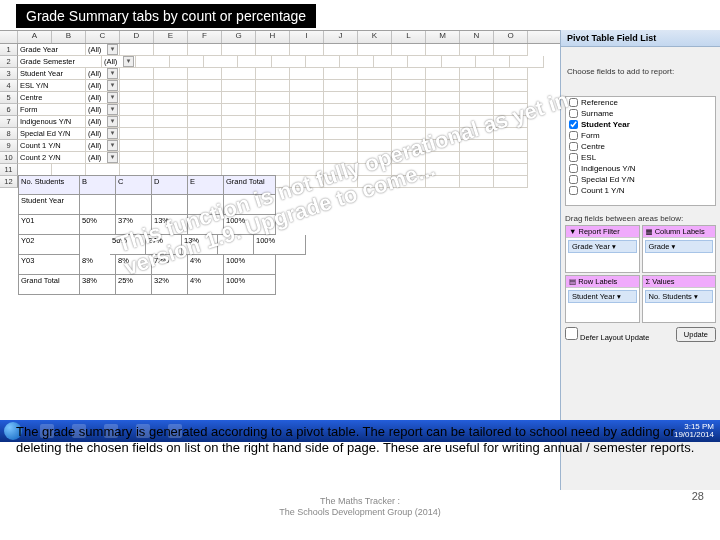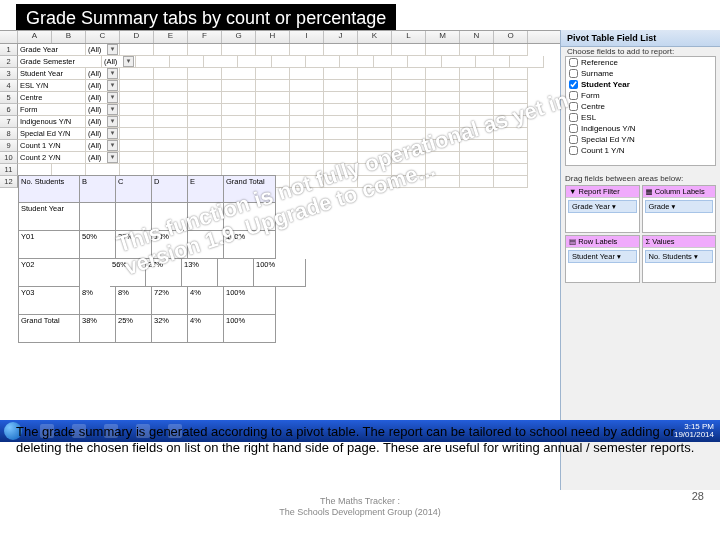--- a/index.html
+++ b/index.html
@@ -1,38 +1,38 @@
 <!DOCTYPE html>
 <html><head>
 <meta charset="utf-8">
 <style>
   * { margin: 0; padding: 0; box-sizing: border-box; }
   body { width: 720px; height: 540px; font-family: Arial, sans-serif; background: #fff; overflow: hidden; position: relative; }
   .slide { width: 720px; height: 540px; position: relative; }
-  .title-bar { position: absolute; top: 4px; left: 16px; background: #000; color: #fff; padding: 4px 10px; font-size: 18px; }
+  .title-bar { position: absolute; top: 4px; left: 16px; background: #000; color: #fff; padding: 4px 10px; font-size: 14px; }
   .excel { position: absolute; top: 30px; left: 0; width: 720px; height: 382px; }
   .sheet-area { position: absolute; top: 0; left: 0; width: 560px; height: 360px; background: #fff; }
   .col-headers { display: flex; height: 14px; border-top: 1px solid #a0a0a0; border-bottom: 1px solid #a0a0a0; background: linear-gradient(#f8f8f8,#e8e8e8); font-size: 8px; }
   .col-headers div { border-right: 1px solid #c0c0c0; text-align: center; color: #333; }
   .col-headers .rch { width: 18px; }
   .col-headers .ch { width: 34px; }
   .rows { }
   .row { display: flex; height: 12px; font-size: 7.5px; }
   .row .rh { width: 18px; background: linear-gradient(#f8f8f8,#e8e8e8); border-right: 1px solid #a0a0a0; border-bottom: 1px solid #c0c0c0; text-align: center; color: #333; line-height: 12px; }
   .row .cell { width: 34px; border-right: 1px solid #d4d0c8; border-bottom: 1px solid #d4d0c8; padding-left: 2px; line-height: 12px; white-space: nowrap; overflow: hidden; }
   .dropdown-cell { position: relative; }
   .dropdown-cell::after { content: "▾"; position: absolute; right: 1px; top: 0; font-size: 7px; color: #555; background: #eee; border: 1px solid #aaa; width: 9px; height: 9px; line-height: 8px; text-align: center; }
   .pivot-table { position: absolute; top: 145px; left: 18px; font-size: 7.5px; }
-  .pivot-table .pt-row { display: flex; height: 28px; }
+  .pivot-table .pt-row { display: flex; height: 20px; }
   .pivot-table .pt-cell { border: 1px solid #999; border-left: none; border-top: none; padding: 0 2px; line-height: 12px; white-space: nowrap; }
   .pivot-table .pt-row:first-child .pt-cell { border-top: 1px solid #999; background: #eef; }
   .pivot-table .pt-cell:first-child { border-left: 1px solid #999; }
   .field-pane { position: absolute; top: 0; right: 0; width: 160px; height: 460px; background: #f0f0f0; border-left: 1px solid #9db4ce; font-size: 8px; }
   .fp-title { background: linear-gradient(#dce7f5,#c3d7ef); padding: 3px 6px; font-weight: bold; font-size: 9px; border-bottom: 1px solid #9db4ce; }
-  .fp-label { padding: 0 6px; color: #333; }
+  .fp-label { padding: 20px 6px; color: #333; }
   .fp-list { background: #fff; margin: 0 4px; border: 1px solid #b0b0b0; height: 110px; overflow: hidden; }
   .fp-item { display: flex; align-items: center; gap: 3px; padding: 1px 3px; }
   .fp-item input { width: 9px; height: 9px; }
   .fp-areas { margin: 6px 4px 0; }
   .fp-areas-label { font-size: 8px; padding: 2px 0; color: #333; }
   .fp-grid { display: grid; grid-template-columns: 1fr 1fr; gap: 2px; }
   .fp-box { background: #fff; border: 1px solid #b0b0b0; height: 48px; }
   .fp-box-title { background: #f0abfc; font-size: 7.5px; padding: 1px 3px; border-bottom: 1px solid #ccc; }
   .fp-box-item { font-size: 7.5px; background: #d8e6f7; margin: 2px; padding: 1px 3px; border: 1px solid #a7c4e7; }
   .fp-footer { display: flex; justify-content: space-between; align-items: center; padding: 4px; font-size: 7.5px; }
@@ -389,20 +389,24 @@
             <div class="fp-box">
               <div class="fp-box-title">▤ Row Labels</div>
               <div class="fp-box-item">Student Year ▾</div>
             </div>
             <div class="fp-box">
               <div class="fp-box-title">Σ Values</div>
               <div class="fp-box-item">No. Students ▾</div>
             </div>
           </div>
       </div>
+      <div class="fp-footer">
+        <label><input type="checkbox" style=""> <span>Defer Layout Update</span></label>
+        <button>Update</button>
+      </div>
     </div>
 
     <div class="overlay-note">
       <div>This function is not fully operational as yet in</div>
       <div>version 1.9.  Upgrade to come...</div>
     </div>
 
     <div class="taskbar">
       <div class="orb"></div>
       <div class="ticon"></div>

